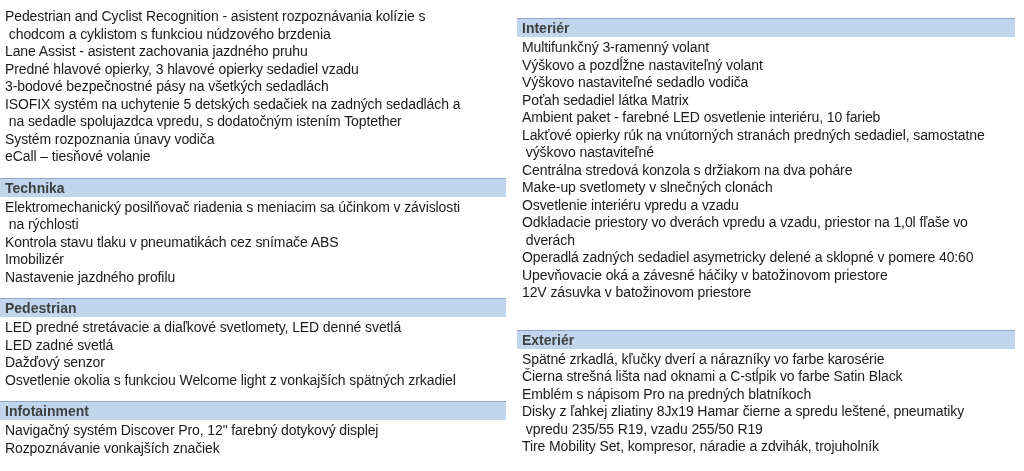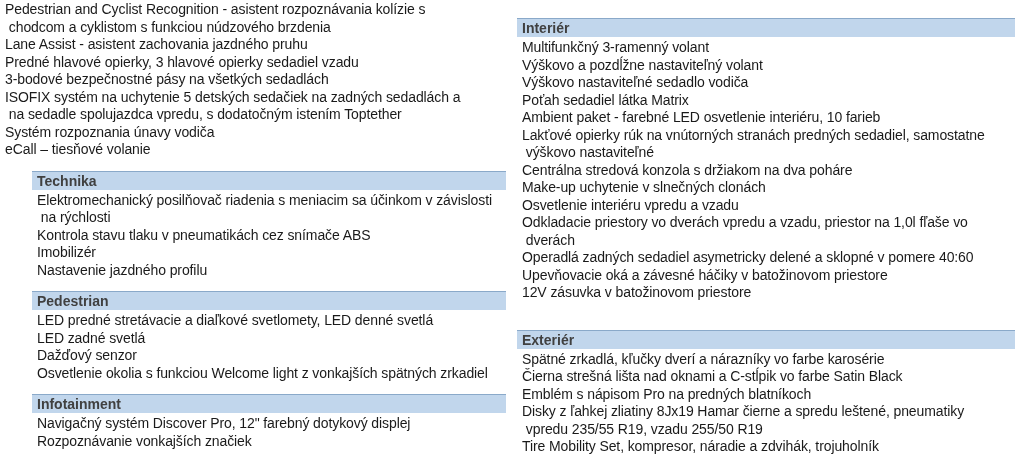--- a/index.html
+++ b/index.html
@@ -11,24 +11,24 @@
   html,body{
     margin:0;padding:0;
     width:1024px;height:471px;
     background:var(--bg);
     overflow:hidden;
     font-family:"Liberation Sans","DejaVu Sans",sans-serif;
     color:var(--text);
   }
   .page{position:relative;width:1024px;height:471px;}
   .col{position:absolute;top:0;box-sizing:border-box;}
-  .col-left{left:0;width:506px;padding-top:1px;}
+  .col-left{left:0;width:506px;padding-top:8px;}
   .col-right{left:517px;width:498px;padding-top:18px;}
   .section{margin:0;}
-  .col-left  .section + .section{margin-top:12px;margin-left:32px;}
+  .col-left  .section + .section{margin-top:12px;}
   .col-right .section + .section{margin-top:28px;}
   .section-header{
     margin:0 0 2px 0;
     height:19px;
     line-height:18px;
     box-sizing:border-box;
     background:var(--band);
     border-top:1px solid var(--band-border);
     padding-left:5px;
     font-size:14px;
@@ -119,21 +119,21 @@
   <div class="item">Poťah sedadiel látka Matrix</div>
 
 
   <div class="item">Ambient paket - farebné LED osvetlenie interiéru, 10 farieb</div>
 
   <div class="item">Lakťové opierky rúk na vnútorných stranách predných sedadiel, samostatne
  výškovo nastaviteľné</div>
 
   <div class="item">Centrálna stredová konzola s držiakom na dva poháre</div>
 
-  <div class="item">Make-up uchytenie v slnečných clonách</div>
+  <div class="item">Make-up svetlomety v slnečných clonách</div>
 
   <div class="item">Osvetlenie interiéru vpredu a vzadu</div>
 
   <div class="item">Odkladacie priestory vo dverách vpredu a vzadu, priestor na 1,0l fľaše vo
  dverách</div>
 
   <div class="item">Operadlá zadných sedadiel asymetricky delené a sklopné v pomere 40:60</div>
 
   <div class="item">Upevňovacie oká a závesné háčiky v batožinovom priestore</div>
 

